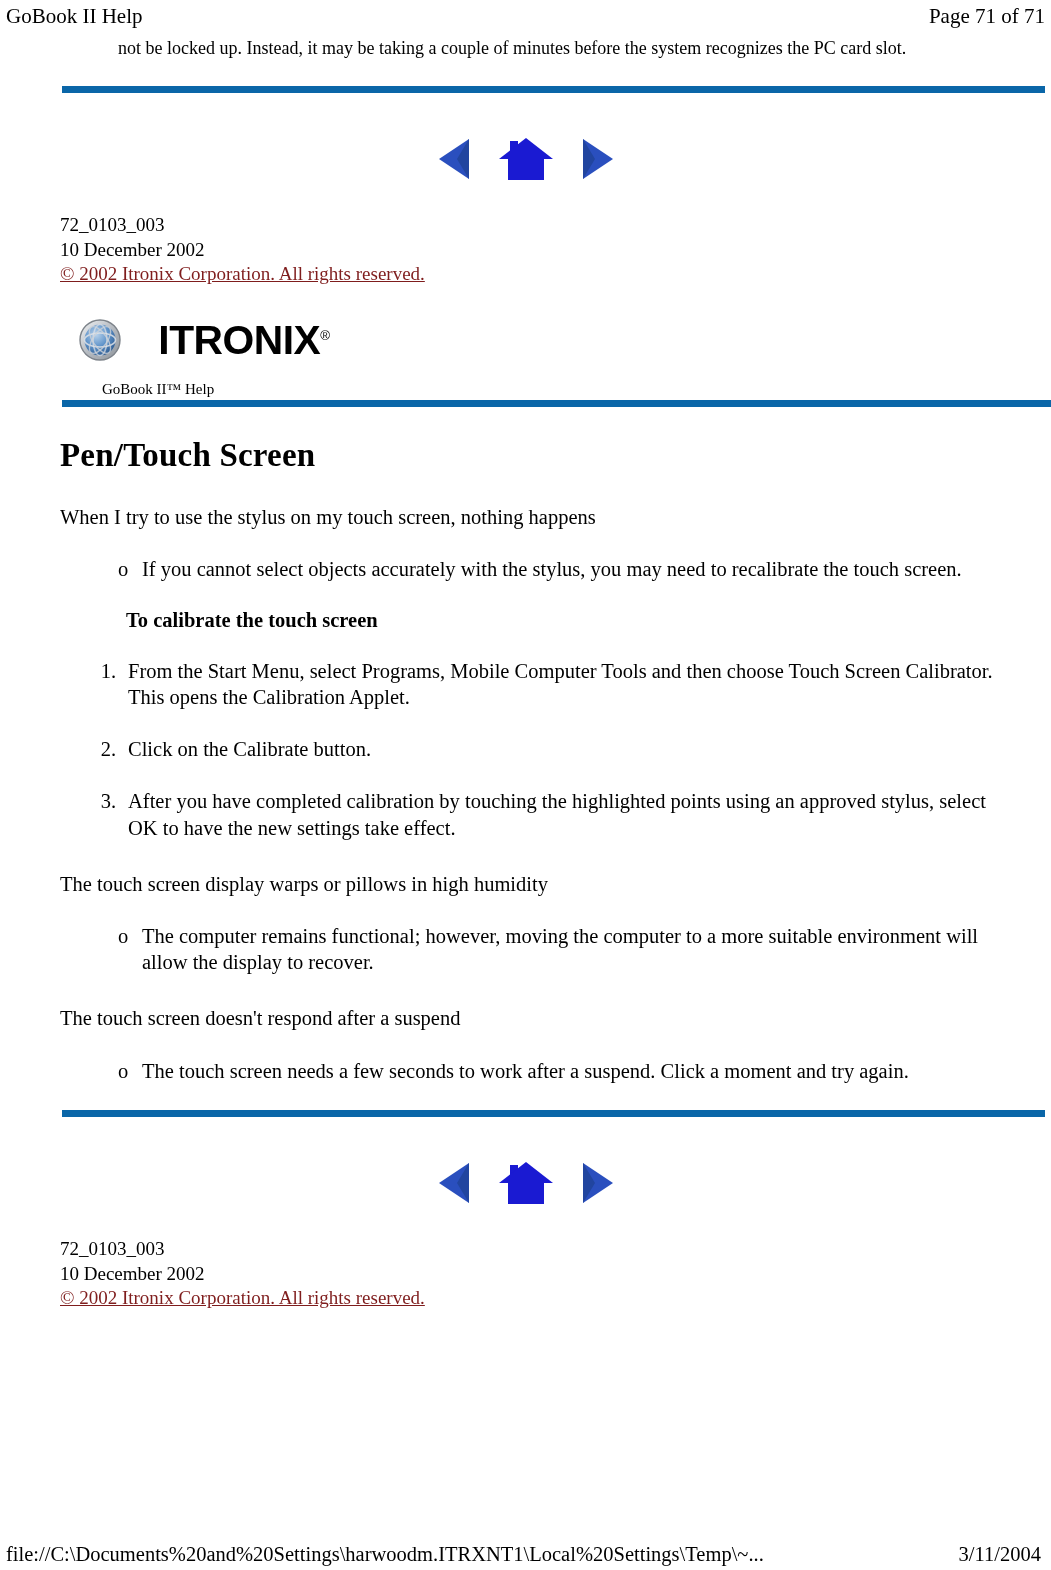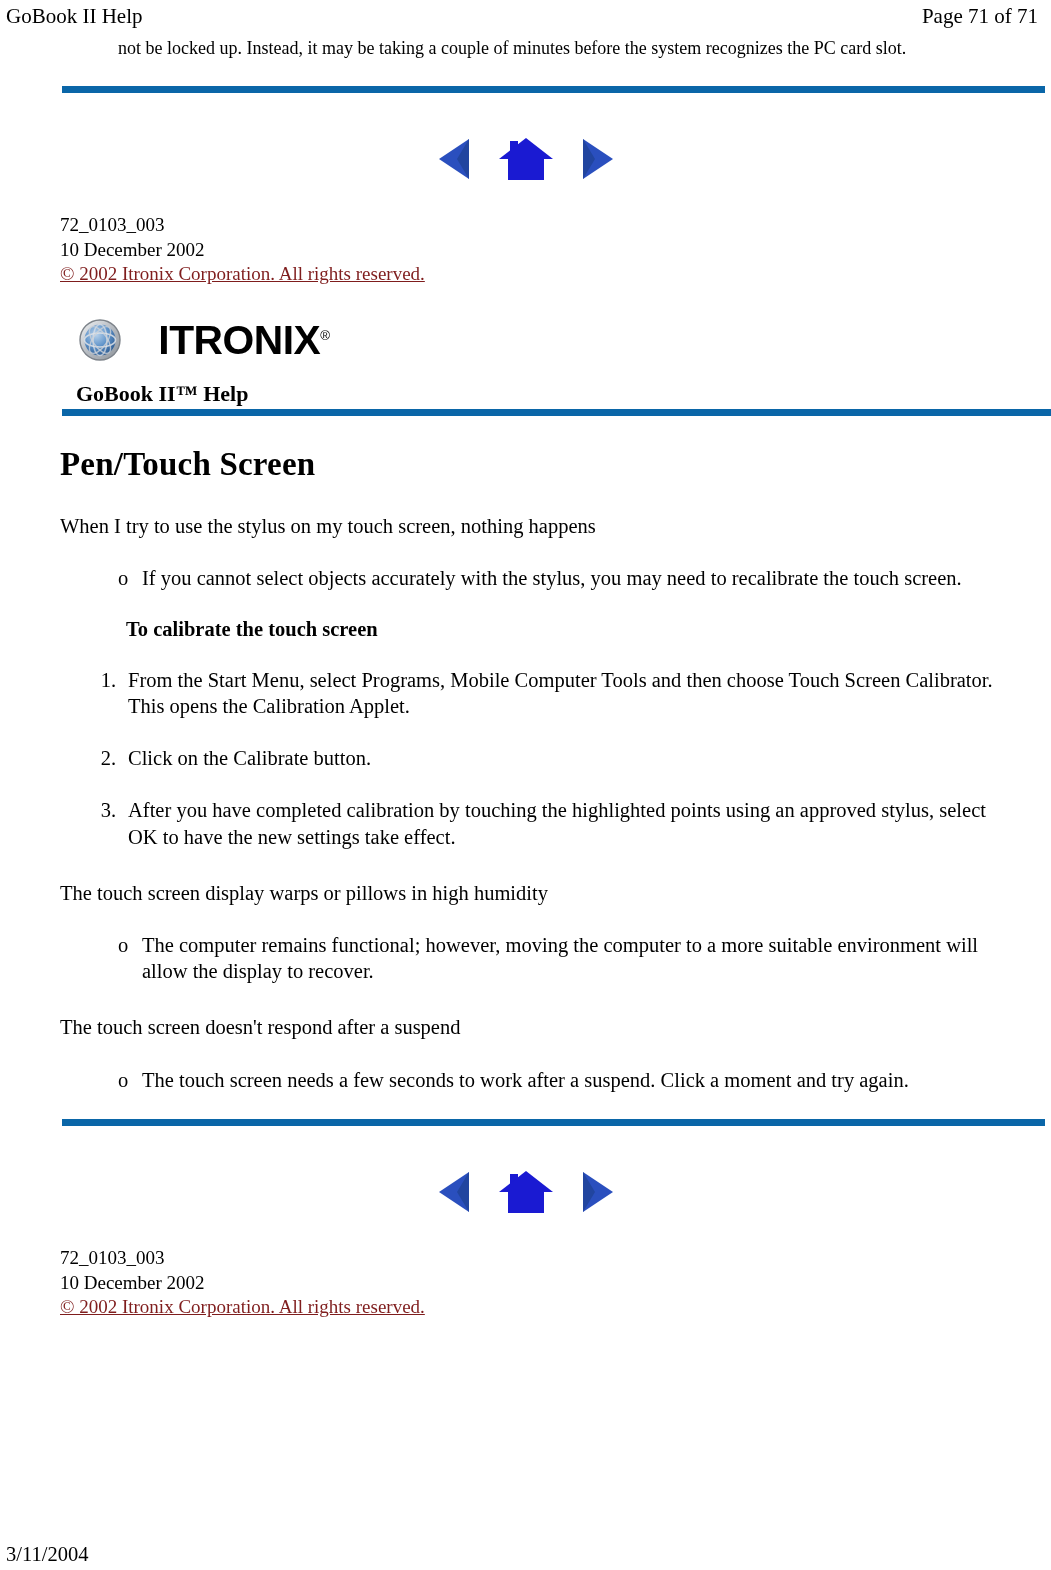--- a/index.html
+++ b/index.html
@@ -14,21 +14,21 @@
     color: #000000;
     position: relative;
     overflow: hidden;
   }
 
   
   .page-header {
     display: flex;
     justify-content: space-between;
     align-items: baseline;
-    padding: 4px 13px 0 6px;
+    padding: 4px 6px 0 6px;
     font-size: 21px;
   }
   .page-header .hdr-left { white-space: nowrap; }
   .page-header .hdr-right { white-space: nowrap; }
 
   
   .indented-para {
     margin: 8px 0 0 118px;
     width: 820px;
     font-size: 18px;
@@ -89,23 +89,22 @@
     transform: scaleX(1.02);
   }
   .logo-reg {
     font-size: 13px;
     vertical-align: super;
     font-weight: normal;
   }
 
   
   .product-title {
-    margin: 18px 0 0 76px;
-    font-size: 22px;
-    font-weight: bold;
+    margin: 18px 0 0 102px;
+    font-size: 15px;
   }
 
   
   .main-heading {
     margin: 30px 0 0 60px;
     font-size: 33px;
     font-weight: bold;
     letter-spacing: 0.2px;
   }
 
@@ -307,14 +306,15 @@
   </span>
 </div>
 
 <div class="docblock">
   <div>72_0103_003</div>
   <div>10 December 2002</div>
   <div class="copyright-link">© 2002 Itronix Corporation.  All rights reserved.</div>
 </div>
 
 <div class="page-footer">
+  <span>file://C:\Documents%20and%20Settings\harwoodm.ITRXNT1\Local%20Settings\Temp\~...</span>
   <span class="footer-date">3/11/2004</span>
 </div>
 
 </body></html>

